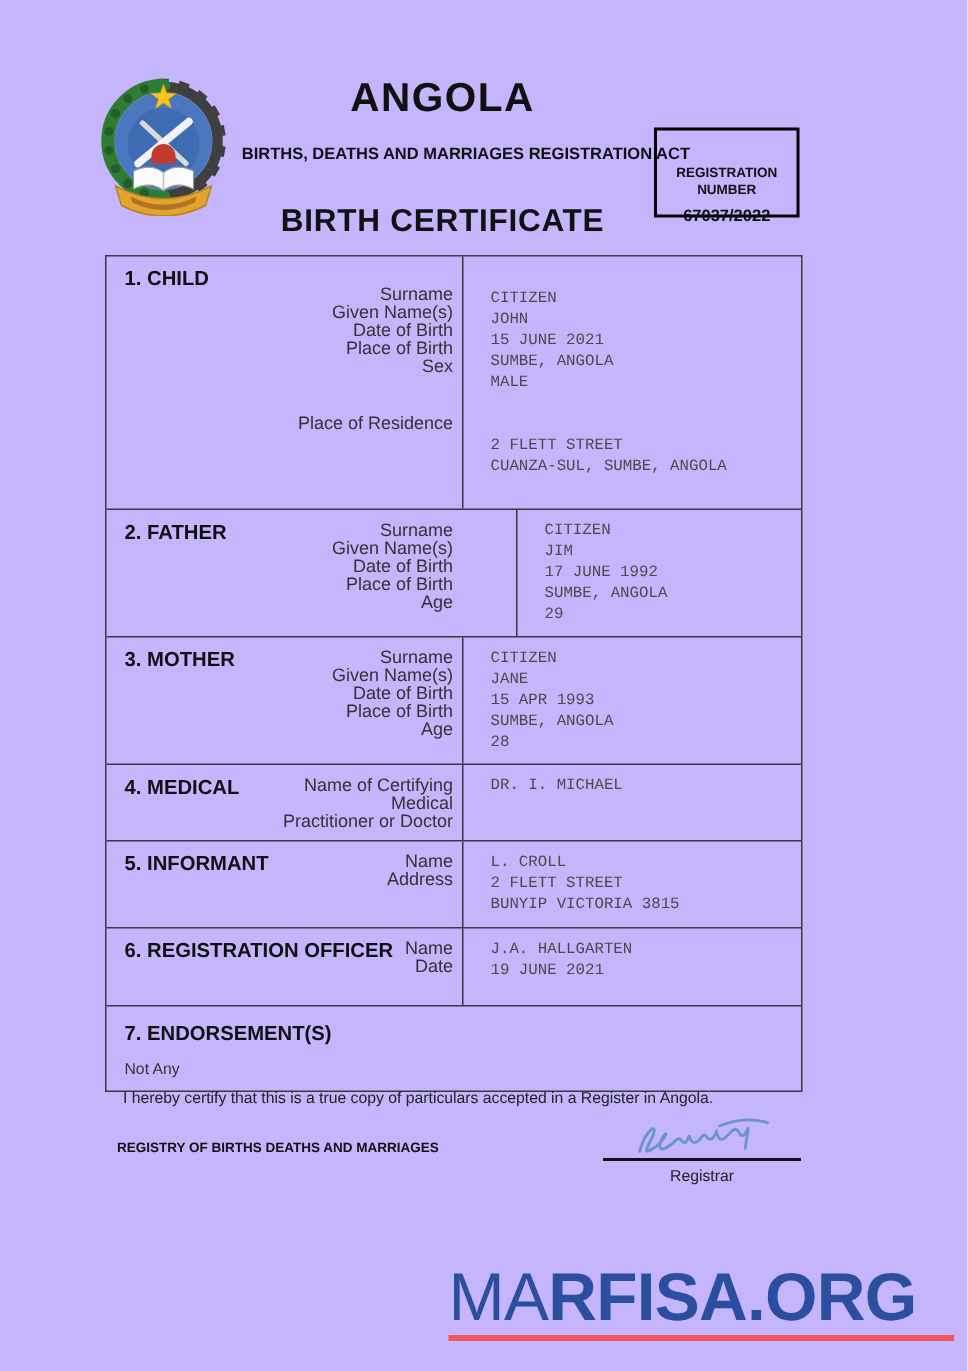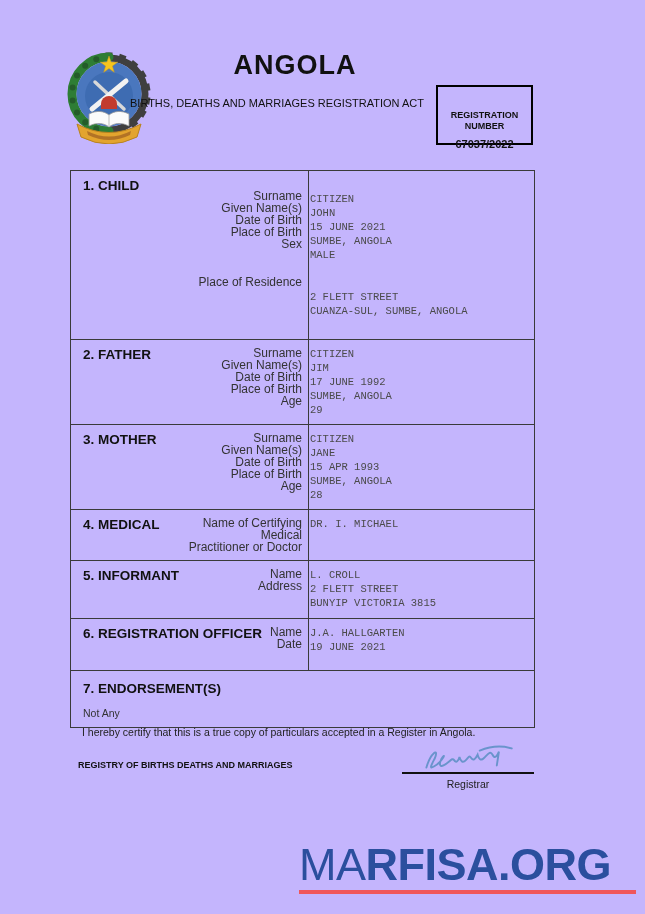--- a/index.html
+++ b/index.html
@@ -9,22 +9,22 @@
     font-family:"Liberation Sans", sans-serif; color:#1a1a1a; overflow:hidden;
   }
 
   
   .emblem { position:absolute; left:63px; top:42px; width:92px; height:102px; }
   .country-title {
     position:absolute; left:140px; top:50px; width:310px; text-align:center;
     font-size:27px; font-weight:bold; letter-spacing:1px; color:#111;
   }
   .act-title {
-    position:absolute; left:130px; top:97px; width:330px; text-align:left;
-    font-size:11px; font-weight:normal; color:#111;
+    position:absolute; left:130px; top:97px; width:330px; text-align:right;
+    font-size:11px; font-weight:bold; color:#111;
   }
   .doc-title {
     position:absolute; left:140px; top:136px; width:310px; text-align:center;
     font-size:21px; font-weight:bold; letter-spacing:0.5px; color:#111;
   }
   .reg-box {
     position:absolute; left:436px; top:85px; width:97px; height:60px;
     border:2px solid #000; text-align:center; padding-top:23px;
   }
   .reg-box-label { font-size:9px; font-weight:bold; line-height:11px; white-space:pre-line; color:#111; }
@@ -32,27 +32,27 @@
 
   
   .cert-table { position:absolute; left:70px; top:170px; width:465px; border:1px solid #3a3a3a; }
   .crow { display:flex; border-top:1px solid #3a3a3a; }
   .crow.first { border-top:none; }
   .crow-left { width:237px; display:flex; padding:7px 6px 7px 12px; }
   .sec-heading { font-size:13.5px; font-weight:bold; color:#111; white-space:nowrap; }
   .labels { margin-left:auto; text-align:right; font-size:12px; color:#333; line-height:12px; white-space:pre-line; }
   .label-gap { margin-top:14px; }
   .crow-right {
-    flex:1; border-left:1px solid #3a3a3a; padding:7px 6px 7px 1px;
+    flex:1; border-left:1px solid #3a3a3a; padding:7px 6px 7px 18px;
     font-family:"Liberation Mono","DejaVu Sans Mono",monospace;
     font-size:10.5px; color:#4a4a4a; line-height:14px; white-space:pre-line;
   }
   .value-gap { margin-top:14px; }
   .h-child { min-height:125px; }
-  .h-father { min-height:84px; }
+  .h-father { min-height:84px;gap:36px; }
   .h-mother { min-height:74px; }
   .h-medical { min-height:48px; }
   .h-informant { min-height:58px; }
   .h-regoff { min-height:52px; }
   .endorse-row { display:block; border-top:1px solid #3a3a3a; min-height:53px; padding:10px 12px 8px 12px; }
   .endorse-note { font-size:10.5px; color:#333; margin-top:11px; }
 
   
   .back-note { position:absolute; left:78px; top:694px; font-size:9px; font-weight:bold; letter-spacing:0.1px; color:#111; }
   .certify-text { position:absolute; left:82px; top:726px; font-size:10.5px; color:#222; }
@@ -113,20 +113,21 @@
     <path d="M38,62 A8,8 0 0 1 54,62 L54,67 L38,67 Z" fill="#C23B2E"></path>
     <path d="M26,72 C34,68 41,69 46,73 C51,69 58,68 66,72 L66,84 C58,80 51,81 46,85 C41,81 34,80 26,84 Z" fill="#fbfbfb" stroke="#9a9a9a" stroke-width="0.8"></path>
     <path d="M46,73 L46,85" stroke="#bdbdbd" stroke-width="1"></path>
 
     <path d="M14,82 Q46,99 78,82 L74,95 Q46,109 18,95 Z" fill="#E3A42E" stroke="#B8821F" stroke-width="1"></path>
     <path d="M24,89 Q46,100 68,89 L67,93 Q46,103 25,93 Z" fill="#8a4a1f" opacity="0.55"></path>
   </svg>
 
   <div class="country-title">ANGOLA</div>
   <div class="act-title">BIRTHS, DEATHS AND MARRIAGES REGISTRATION ACT</div>
+  <div class="doc-title">BIRTH CERTIFICATE</div>
 
   <div class="reg-box">
     <div class="reg-box-label">REGISTRATION
 NUMBER</div>
     <div class="reg-box-number">67037/2022</div>
   </div>
 
   <div class="cert-table">
 
     <div class="crow first h-child">

